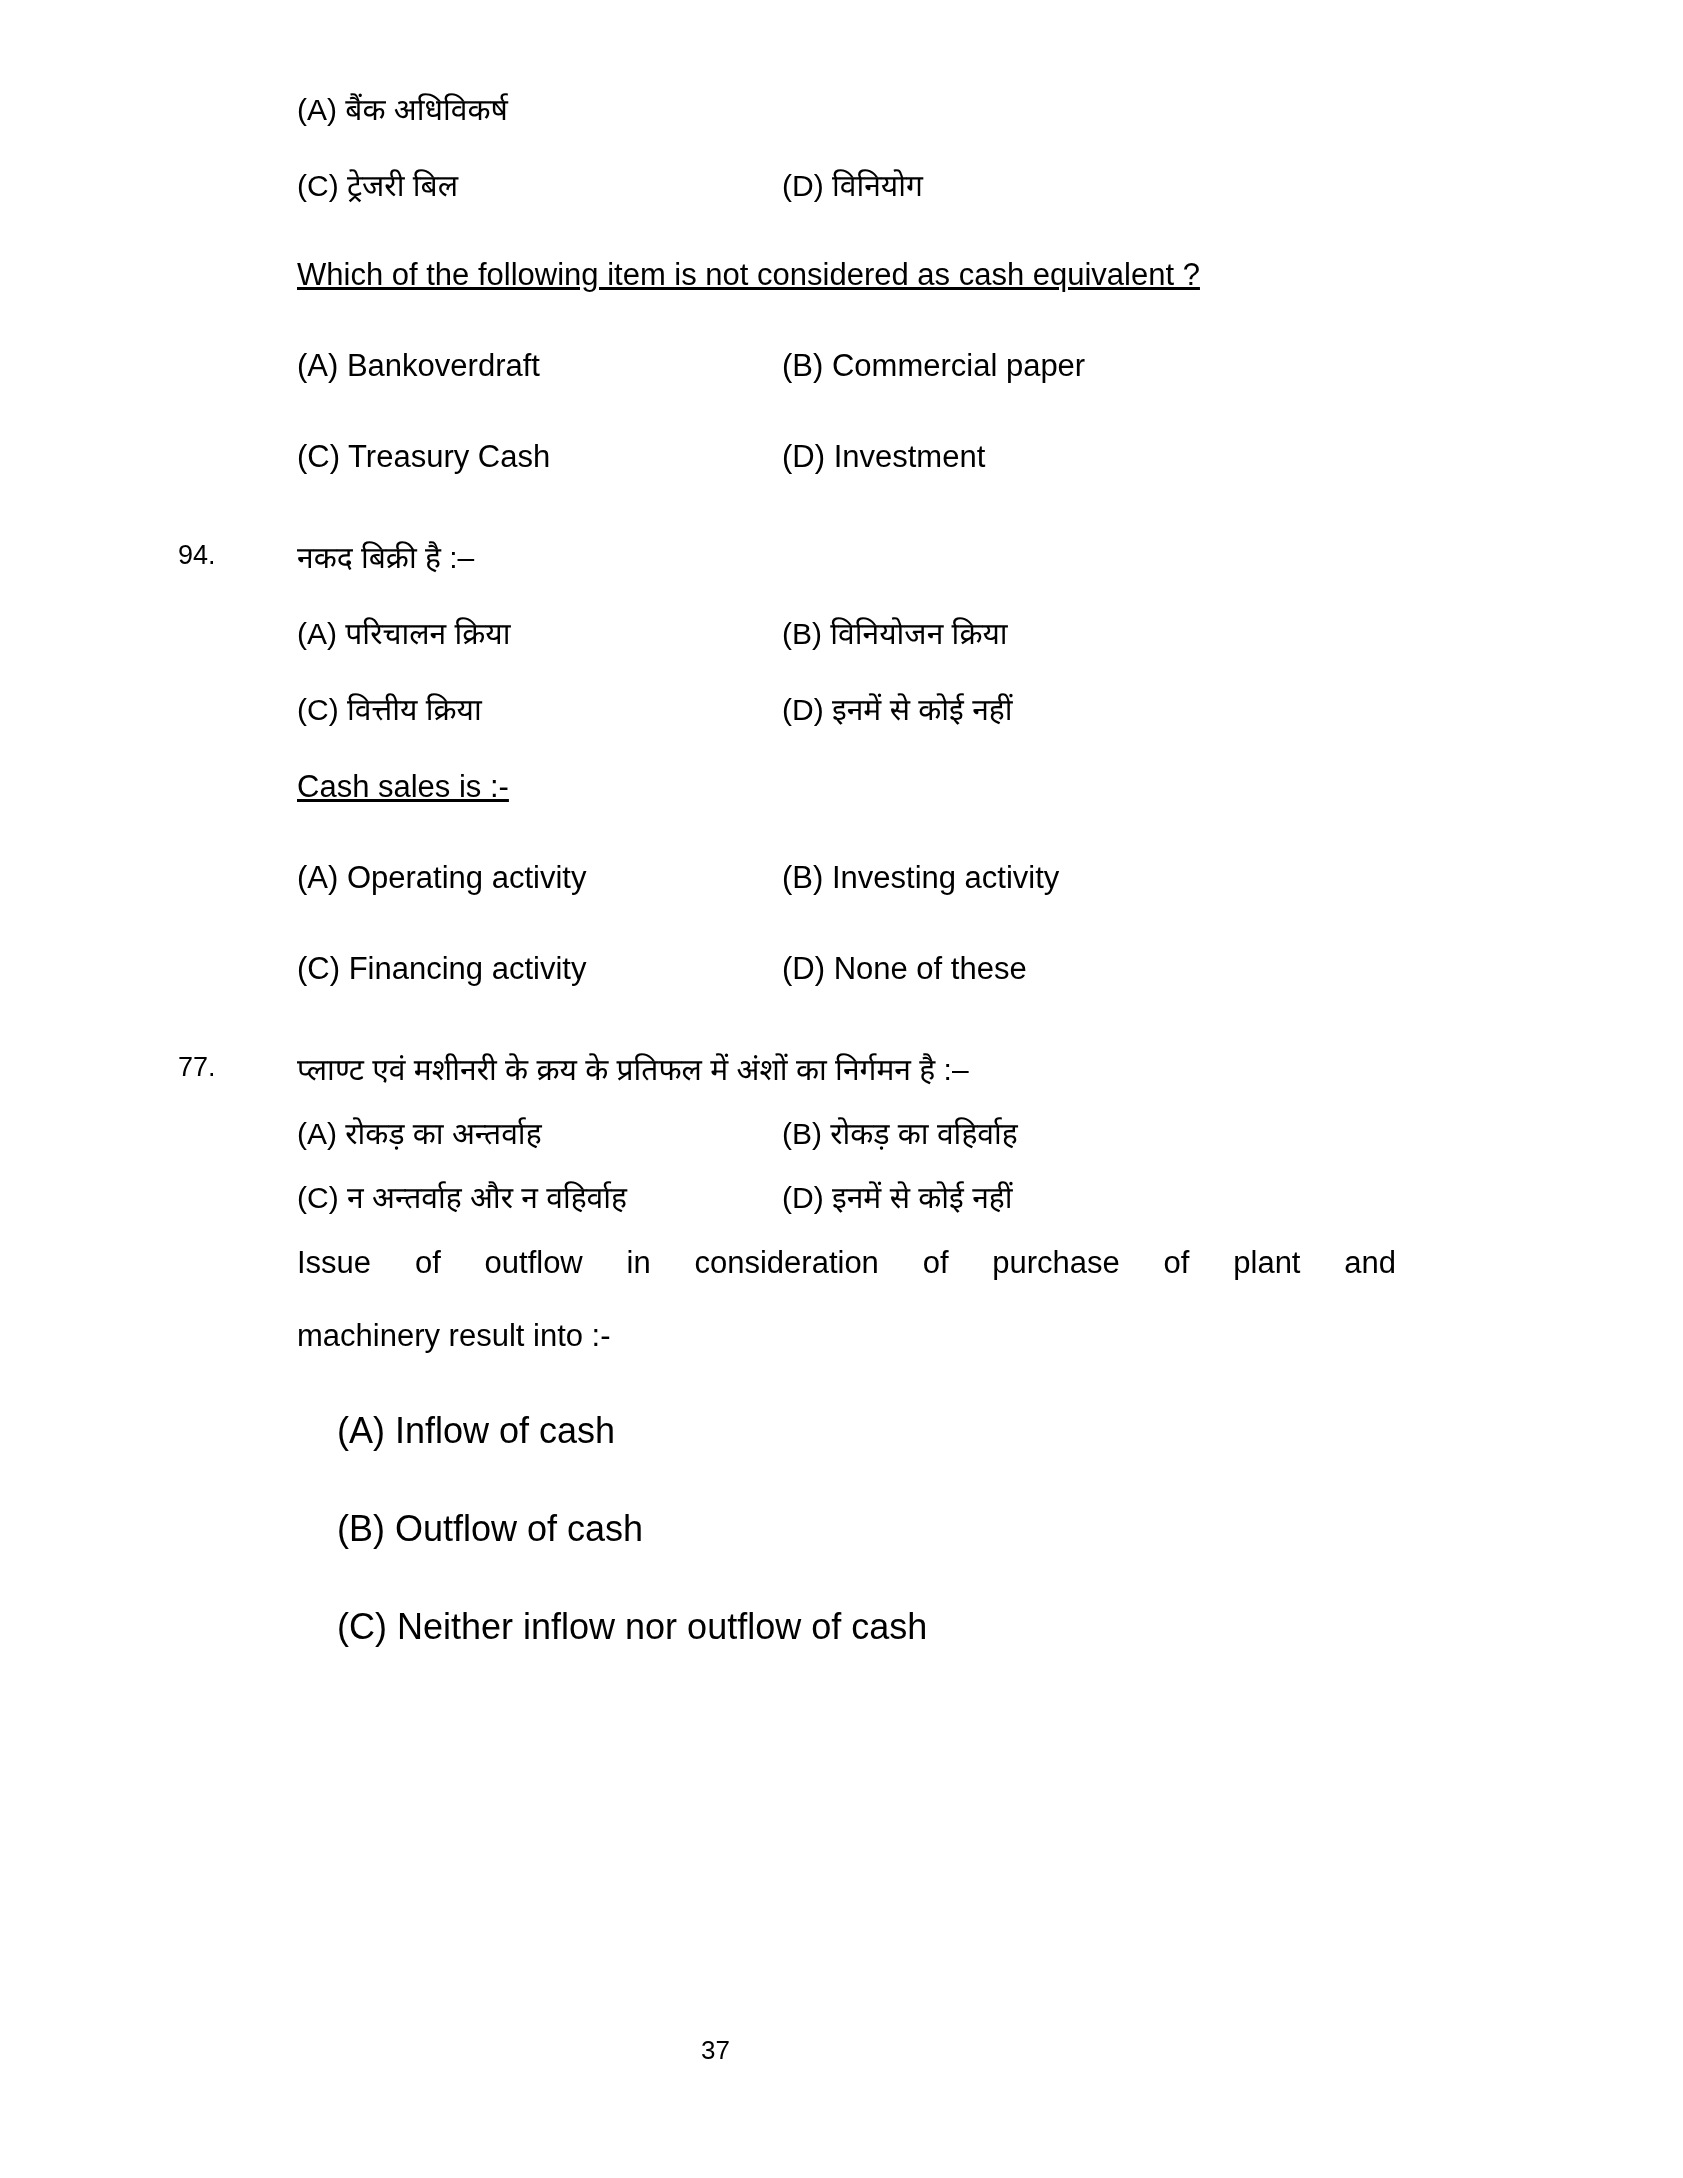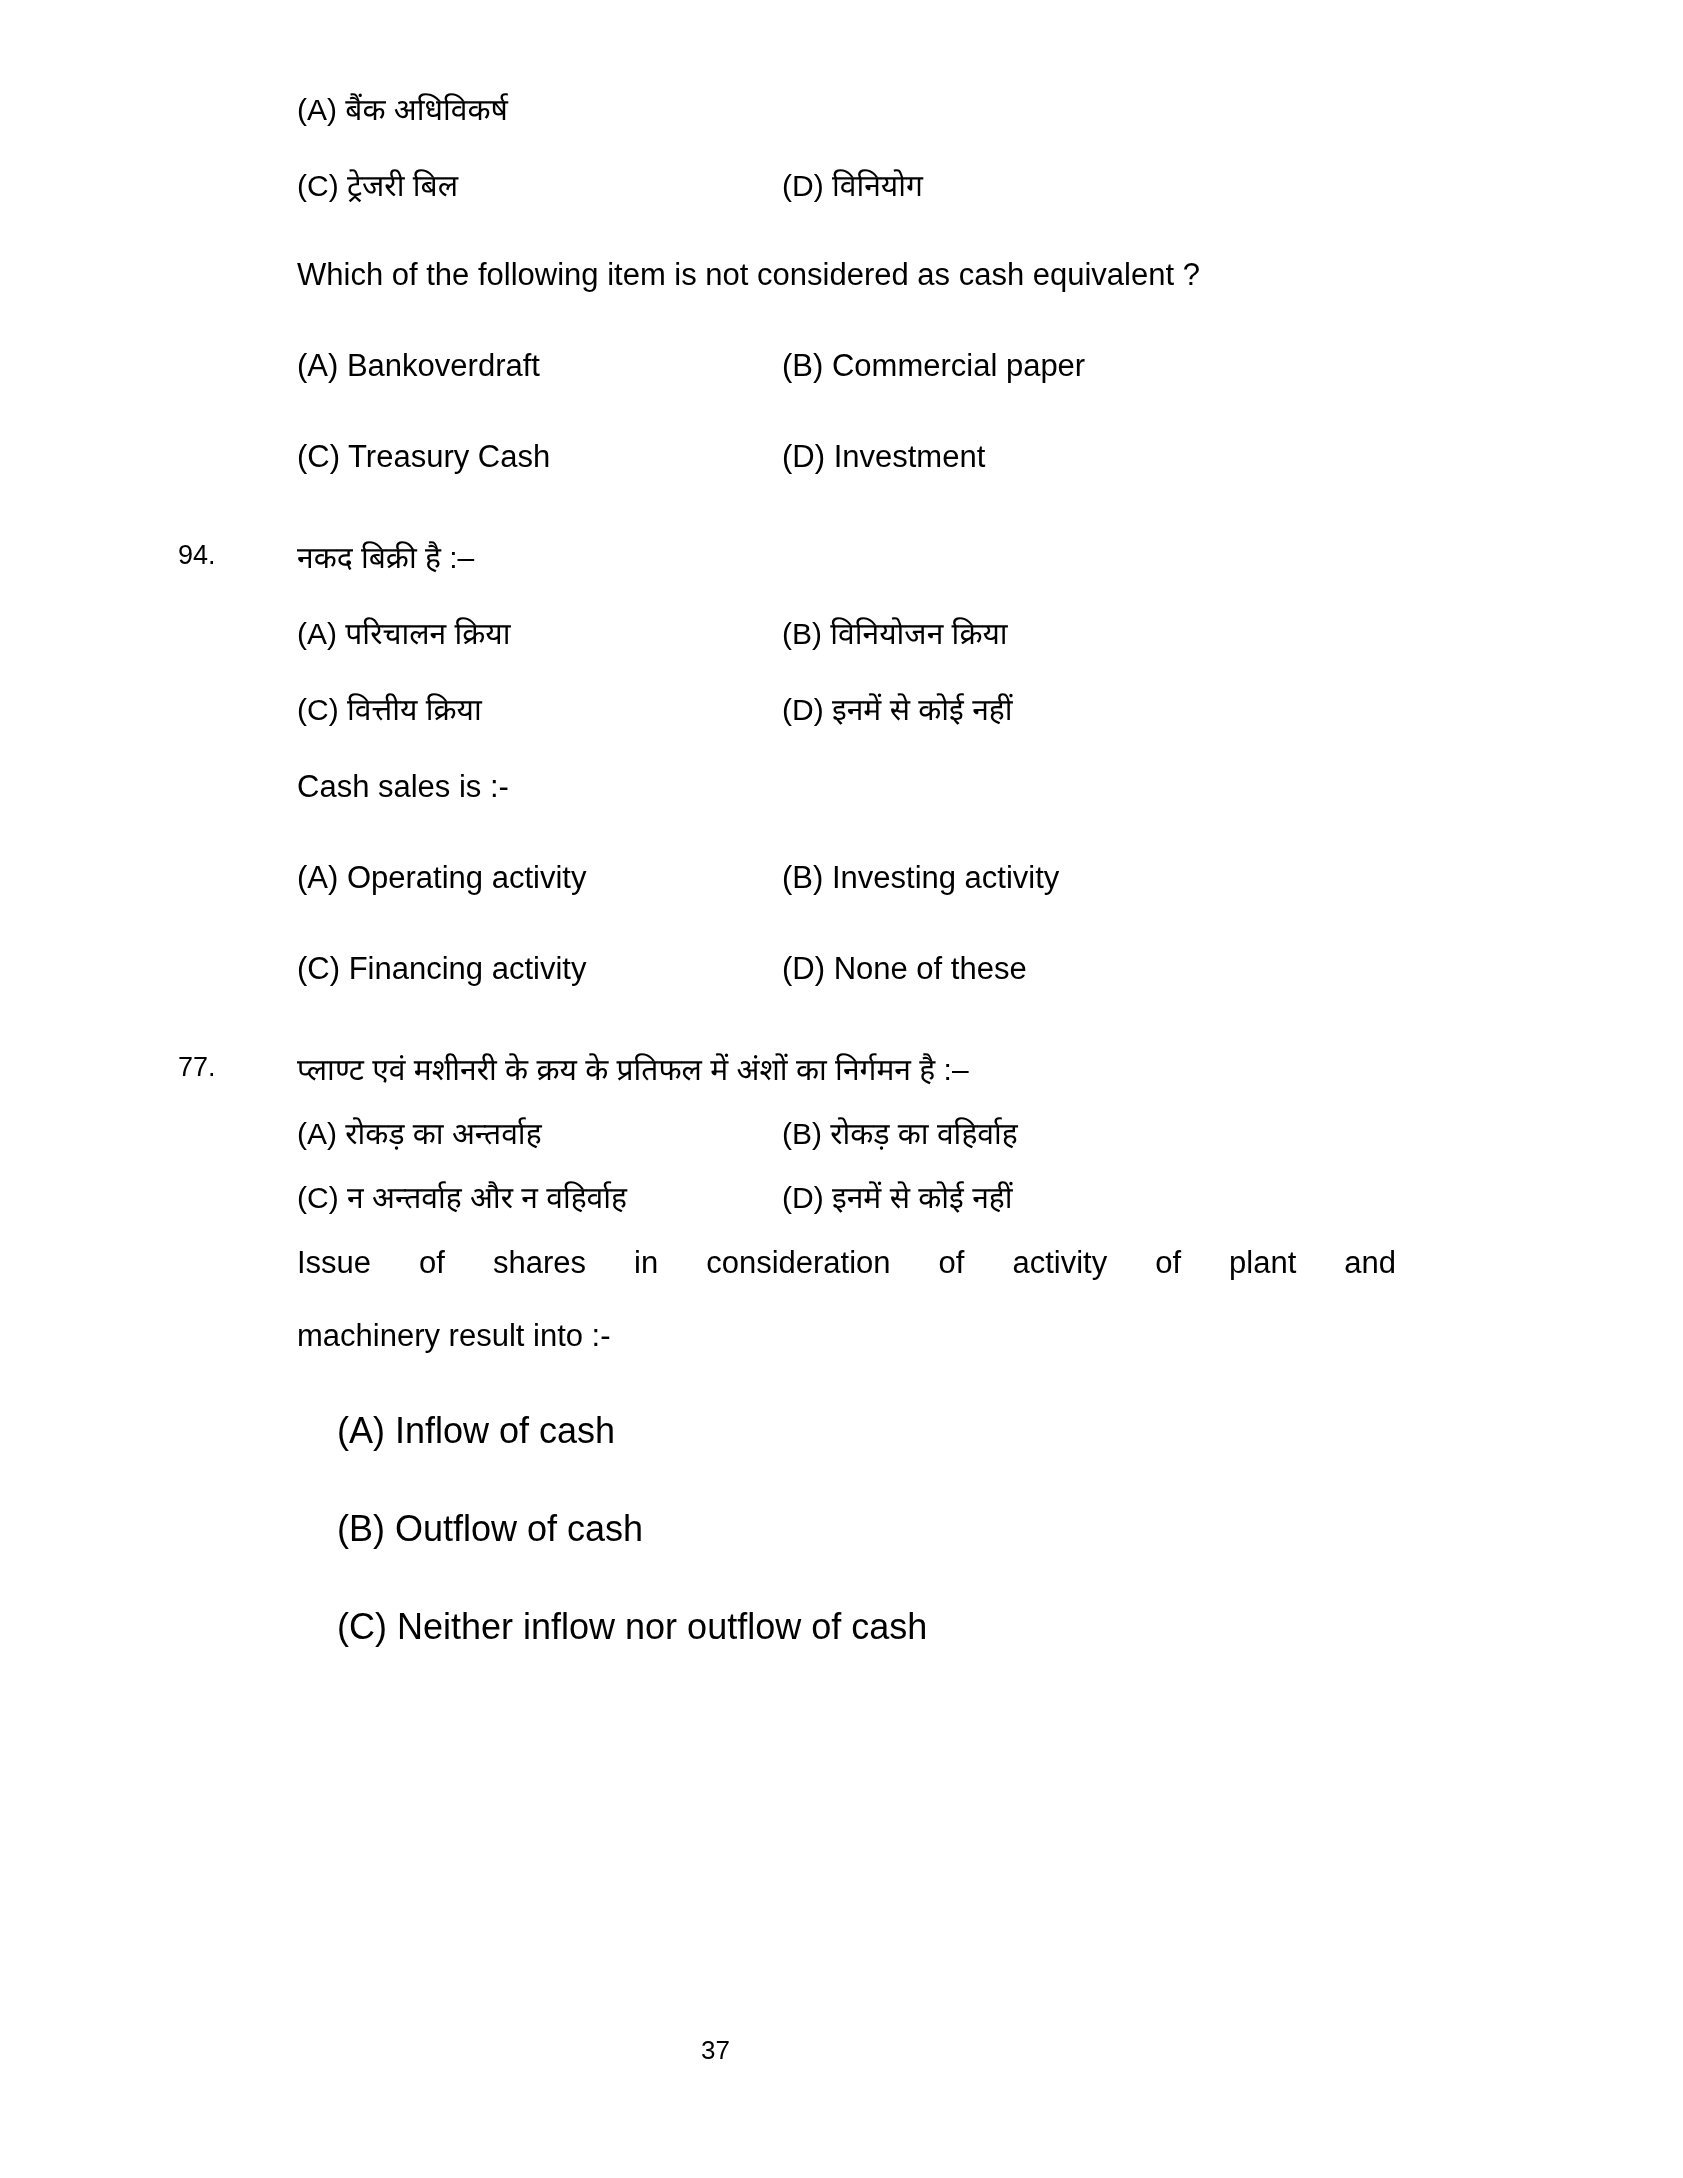--- a/index.html
+++ b/index.html
@@ -43,20 +43,21 @@
     font-size: 27px;
     line-height: 1.35;
   }
   .stem-hi {
     font-size: 30px;
     line-height: 1.4;
   }
   .stem-en {
     font-size: 31px;
     line-height: 1.45;
+    text-decoration: underline;
   }
   .opts {
     display: flex;
     width: 100%;
   }
   .opt-col-a {
     width: 485px;
     flex: 0 0 485px;
   }
   .opt-col-b {
@@ -202,21 +203,21 @@
     <div class="qrow">
       <div class="opts">
         <div class="opt-col-a hi opt-hi">(C) न अन्तर्वाह और न वहिर्वाह</div>
         <div class="opt-col-b hi opt-hi">(D) इनमें से कोई नहीं</div>
       </div>
     </div>
 
     <div class="gap-s"></div>
 
     <div class="justify">
-      <span class="justify-line" style="display:block; text-align:justify; text-align-last:justify;">Issue of shares in consideration of activity of plant and</span>
+      <span class="justify-line" style="display:block; text-align:justify; text-align-last:justify;">Issue of outflow in consideration of purchase of plant and</span>
       <span class="justify-line" style="display:block; margin-top:28px;">machinery result into :-</span>
     </div>
 
     <div class="gap-l"></div>
 
     <div class="single-opt">(A) Inflow of cash</div>
     <div class="gap-l"></div>
     <div class="single-opt">(B) Outflow of cash</div>
     <div class="gap-l"></div>
     <div class="single-opt">(C) Neither inflow nor outflow of cash</div>

